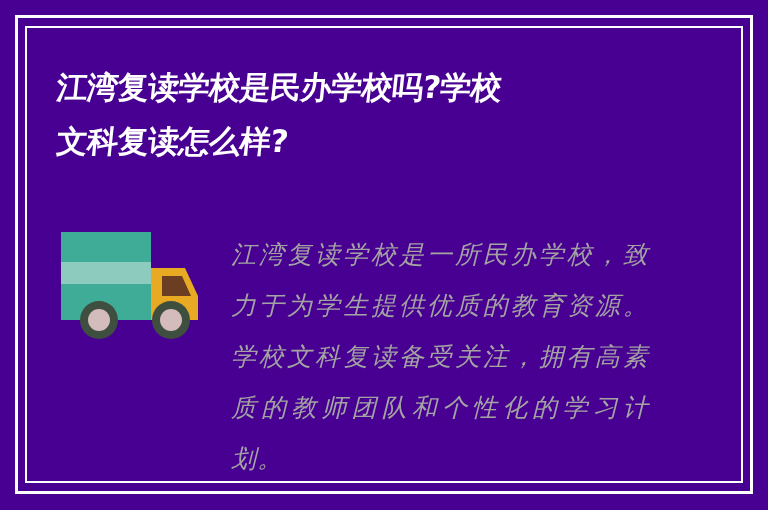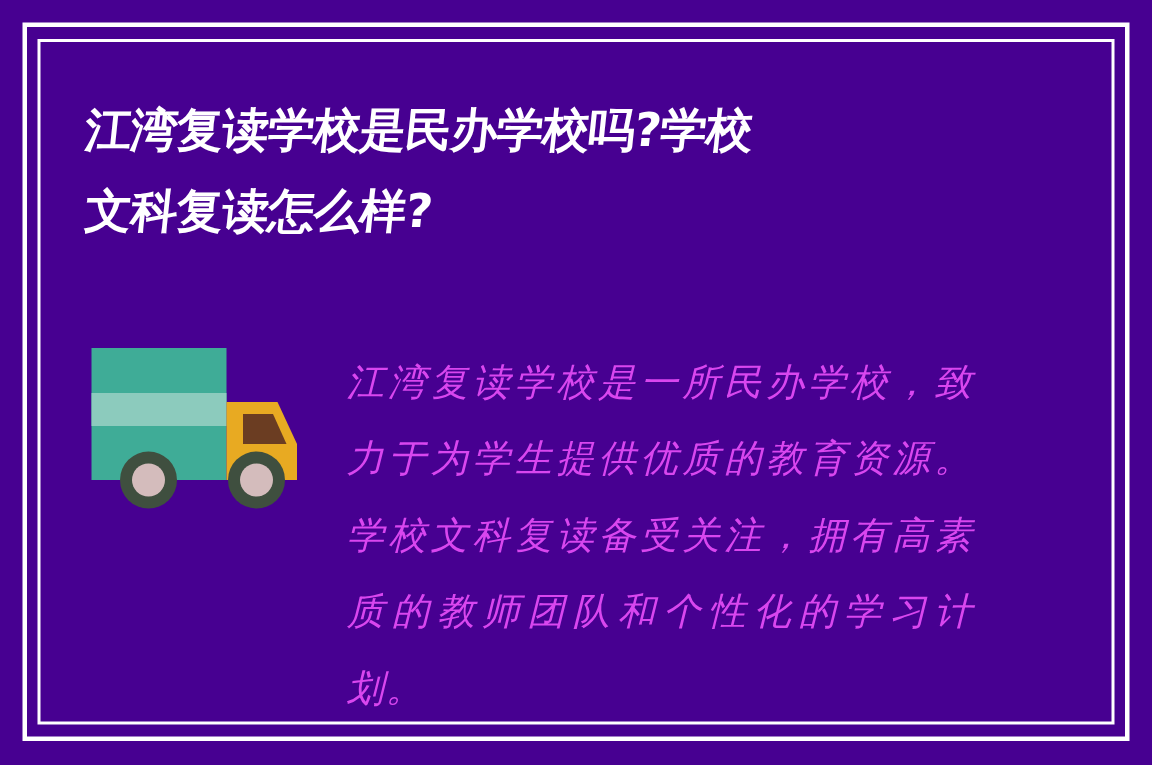--- a/index.html
+++ b/index.html
@@ -86,21 +86,21 @@
     width: 146px;
     height: 116px;
   }
 
   
   .body-text {
     position: absolute;
     left: 231px;
     top: 8px;
     width: 418px;
-    color: #d946ef;
+    color: #a3a3a3;
     font-family: "DejaVu Sans", "Liberation Sans", sans-serif;
     font-size: 25px;
     line-height: 51px;
     font-style: italic;
     letter-spacing: 1.2px;
     text-align: justify;
     text-align-last: left;
   }
 </style>
 </head>

